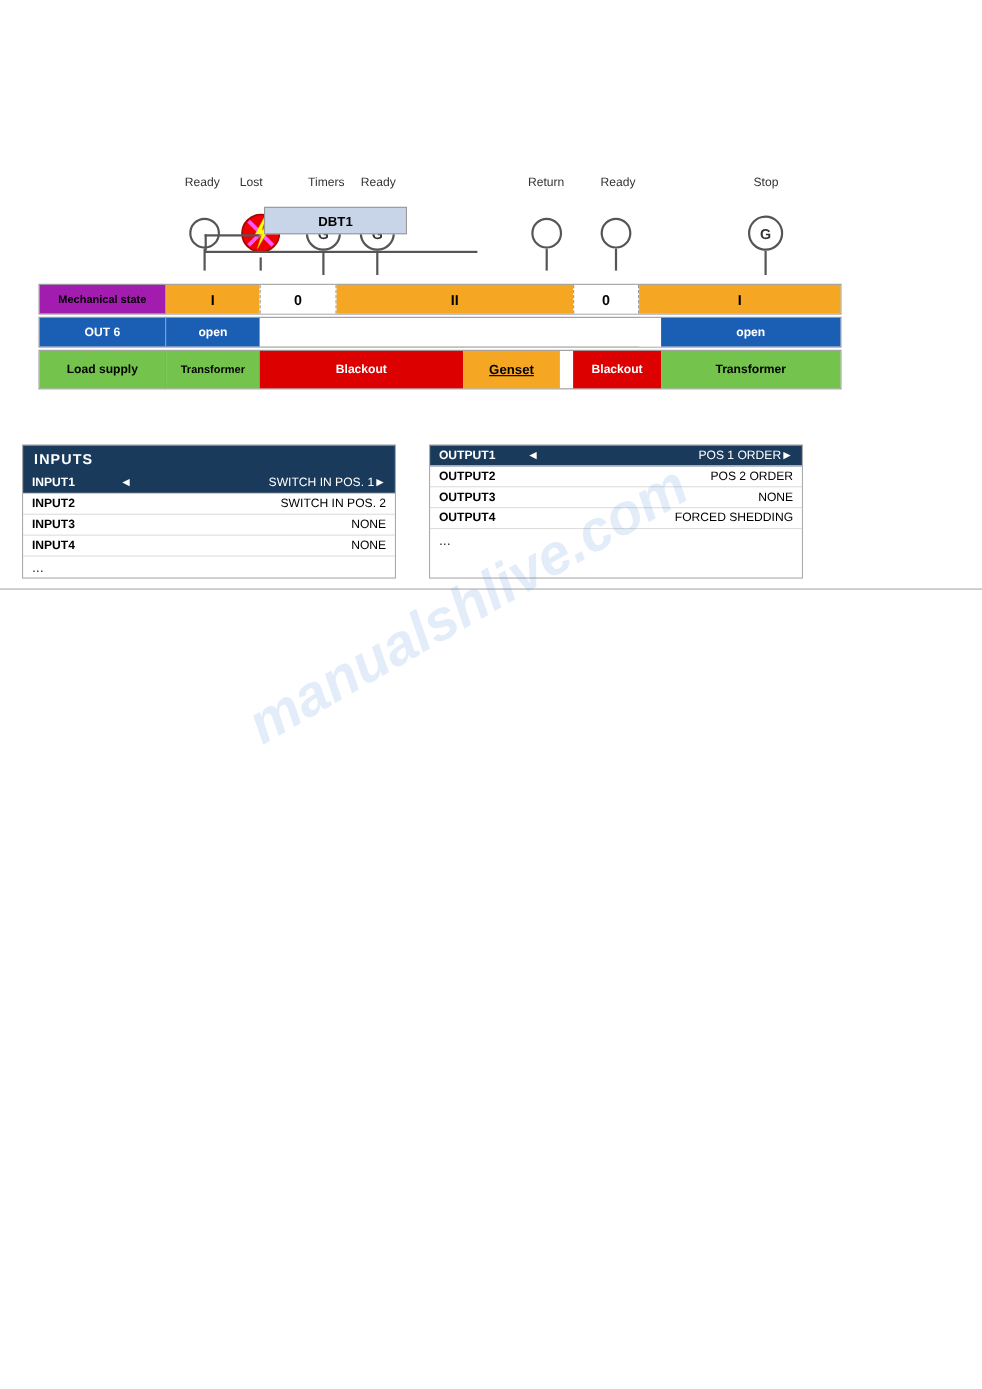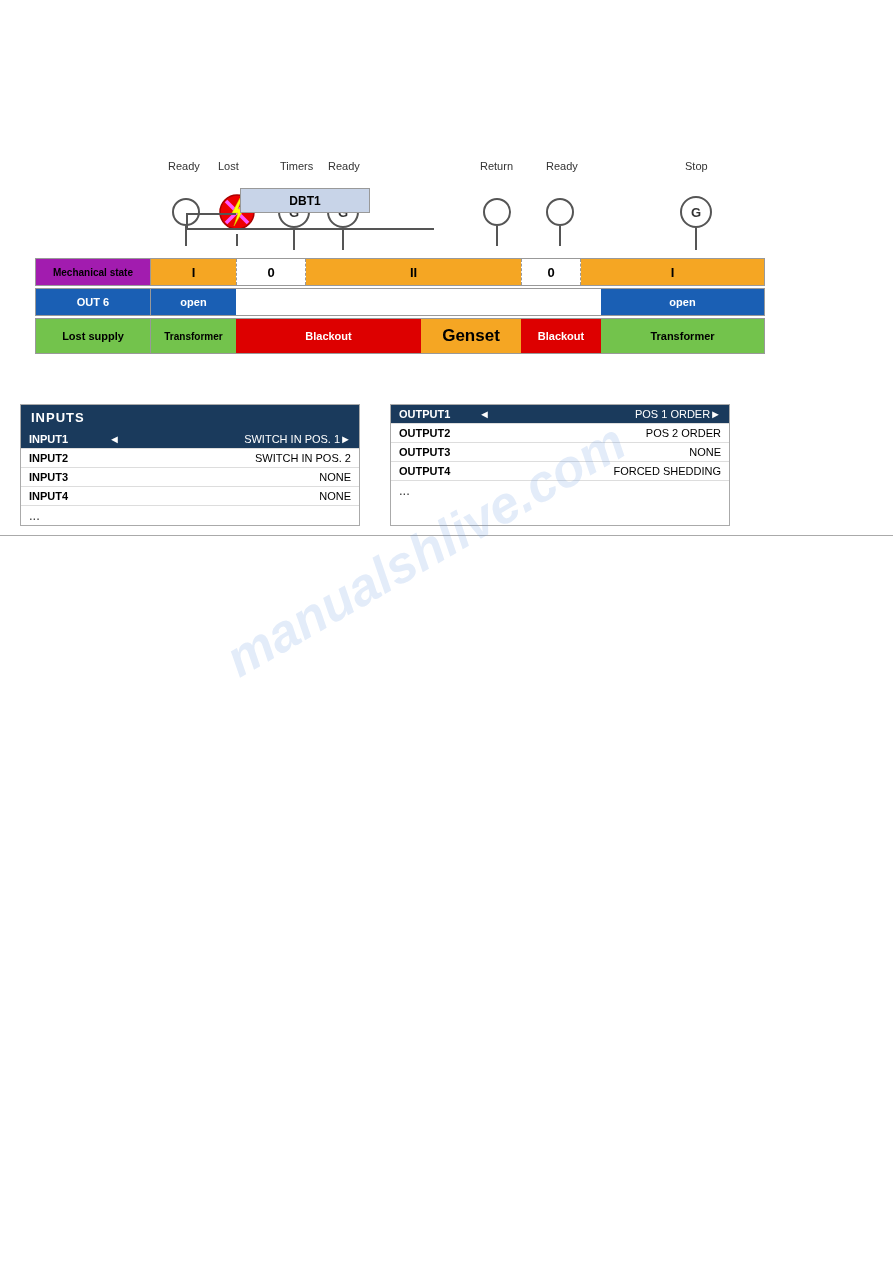--- a/index.html
+++ b/index.html
@@ -278,28 +278,28 @@
         <div style="position:absolute; left:0; width:85px; height:100%; background:#1a5fb4; color:#fff; display:flex; align-items:center; justify-content:center; font-weight:bold; font-size:11px;">open</div>
 
 
         <div style="position:absolute; left:430px; width:20px; height:100%; background:#fff;"></div>
 
         <div style="position:absolute; left:450px; right:0; height:100%; background:#1a5fb4; color:#fff; display:flex; align-items:center; justify-content:center; font-weight:bold; font-size:11px;">open</div>
       </div>
     </div>
 
     <div class="diagram-row" style="height:36px;">
-      <div class="row-label load-label" style="background:#73c34c; font-size:11px;">Lost supply</div>
+      <div class="row-label load-label" style="background:#73c34c; font-size:11px;">Load supply</div>
       <div class="row-content" style="position:relative;">
 
         <div style="position:absolute; left:0; width:85px; height:100%; background:#73c34c; display:flex; align-items:center; justify-content:center; font-weight:bold; font-size:10px; text-align:center;">Transformer</div>
 
         <div style="position:absolute; left:85px; width:185px; height:100%; background:#dd0000; color:#fff; display:flex; align-items:center; justify-content:center; font-weight:bold; font-size:11px;">Blackout</div>
 
-        <div style="position:absolute; left:270px; width:100px; height:100%; background:#f5a623; display:flex; align-items:center; justify-content:center; font-weight:bold; font-size:17px;">Genset</div>
+        <div style="position:absolute; left:270px; width:88px; height:100%; background:#f5a623; display:flex; align-items:center; justify-content:center; font-weight:bold; font-size:12px;text-decoration:underline;">Genset</div>
 
         <div style="position:absolute; left:370px; width:80px; height:100%; background:#dd0000; color:#fff; display:flex; align-items:center; justify-content:center; font-weight:bold; font-size:11px;">Blackout</div>
 
         <div style="position:absolute; left:450px; right:0; height:100%; background:#73c34c; display:flex; align-items:center; justify-content:center; font-weight:bold; font-size:11px;">Transformer</div>
       </div>
     </div>
 
   </div>
 
   <div class="watermark">manualshlive.com</div>

